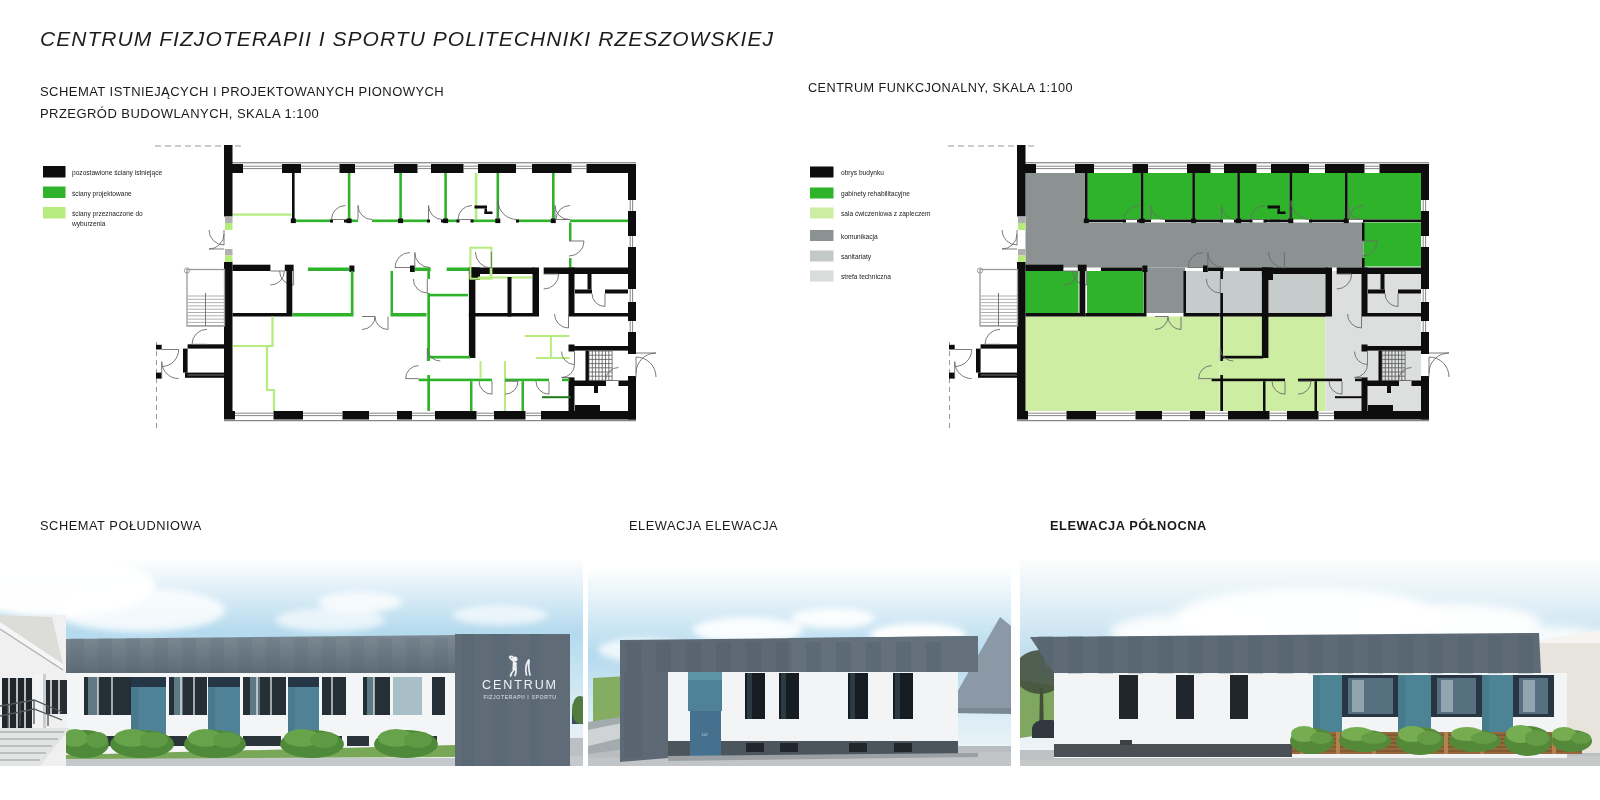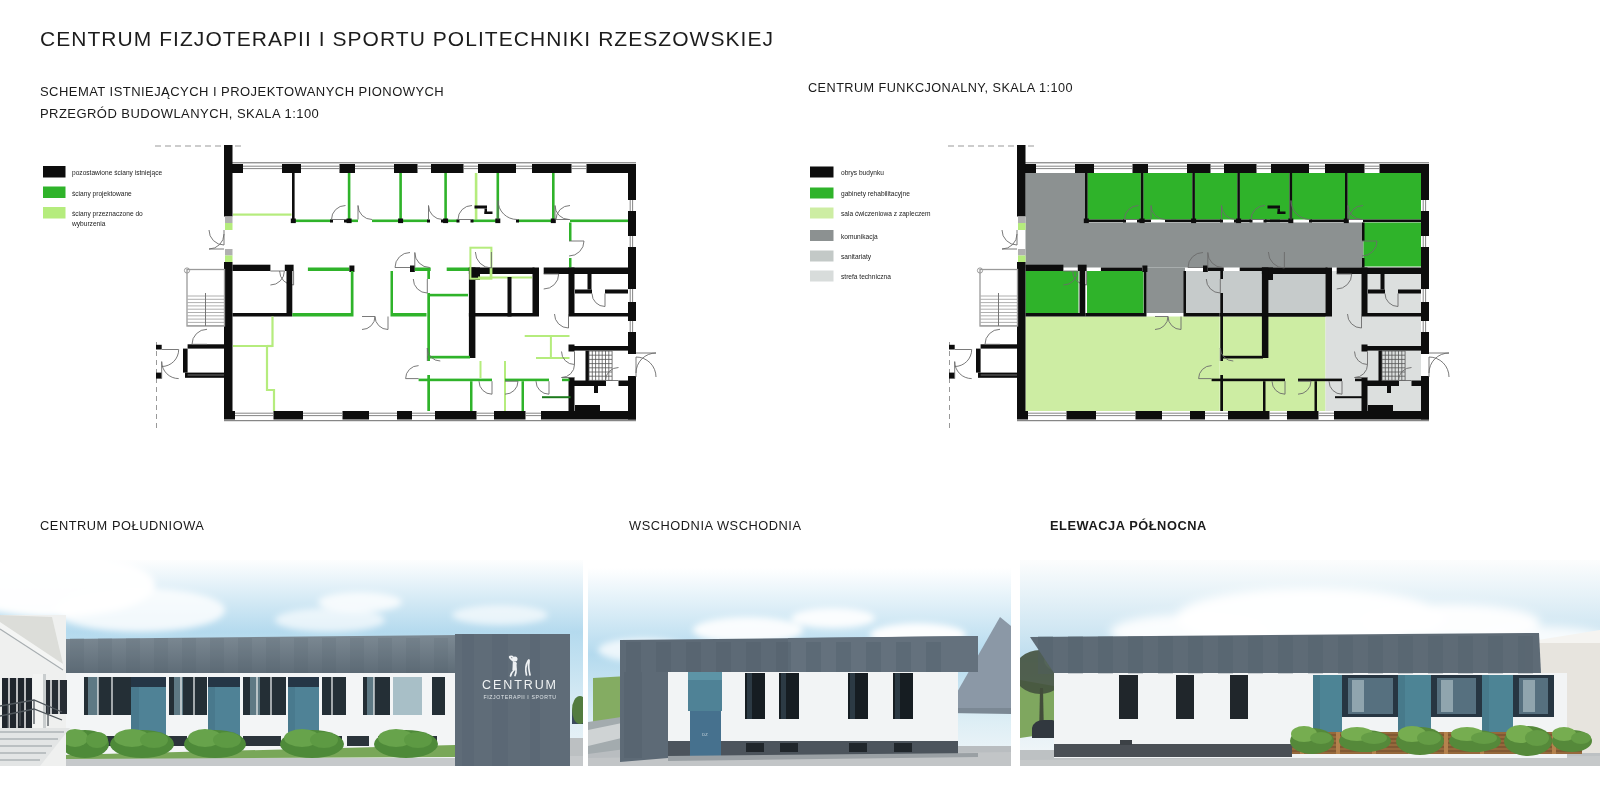--- a/index.html
+++ b/index.html
@@ -1,28 +1,28 @@
 <!DOCTYPE html>
 <html><head><meta charset="utf-8">
 <style>
   html,body{margin:0;padding:0;background:#fff;width:1600px;height:800px;overflow:hidden;}
   body{font-family:"Liberation Sans",sans-serif;color:#1a1a1a;position:relative;}
   .abs{position:absolute;}
 </style></head>
 <body>
 
-<div class="abs" style="left:40px;top:27px;font-size:21px;letter-spacing:1.05px;color:#1c1c1c;">CENTRUM FIZJOTERAPII I SPORTU POLITECHNIKI RZESZOWSKIEJ</div>
+<div class="abs" style="left:40px;top:27px;font-size:21px;letter-spacing:1.05px;color:#1c1c1c;font-style:italic;">CENTRUM FIZJOTERAPII I SPORTU POLITECHNIKI RZESZOWSKIEJ</div>
 
 <div class="abs" style="left:40px;top:81px;font-size:13px;letter-spacing:0.45px;line-height:22px;">SCHEMAT ISTNIEJĄCYCH I PROJEKTOWANYCH PIONOWYCH<br>PRZEGRÓD BUDOWLANYCH, SKALA 1:100</div>
 
 <div class="abs" style="left:808px;top:81px;font-size:12.7px;letter-spacing:0.45px;">CENTRUM FUNKCJONALNY, SKALA 1:100</div>
 
-<div class="abs" style="left:40px;top:518px;font-size:12.8px;letter-spacing:0.55px;">CENTRUM POŁUDNIOWA</div>
-
-<div class="abs" style="left:629px;top:518px;font-size:12.8px;letter-spacing:0.55px;">WSCHODNIA WSCHODNIA</div>
+<div class="abs" style="left:40px;top:518px;font-size:12.8px;letter-spacing:0.55px;">SCHEMAT POŁUDNIOWA</div>
+
+<div class="abs" style="left:629px;top:518px;font-size:12.8px;letter-spacing:0.55px;">ELEWACJA ELEWACJA</div>
 
 <div class="abs" style="left:1050px;top:518px;font-size:12.8px;letter-spacing:0.55px;font-weight:bold;">ELEWACJA PÓŁNOCNA</div>
 
 <svg class="abs" style="left:0;top:0" width="1600" height="500" viewBox="0 0 1600 500">
 
 <rect x="43" y="166" width="22.5" height="11.5" fill="#0d0d0d"></rect>
 <text x="72" y="175" font-size="6.6" fill="#222" font-family="Liberation Sans,sans-serif">pozostawione ściany istniejące</text>
 
 <rect x="43" y="186.5" width="22.5" height="11.5" fill="#2fb32a"></rect>
 <text x="72" y="195.5" font-size="6.6" fill="#222" font-family="Liberation Sans,sans-serif">ściany projektowane</text>

